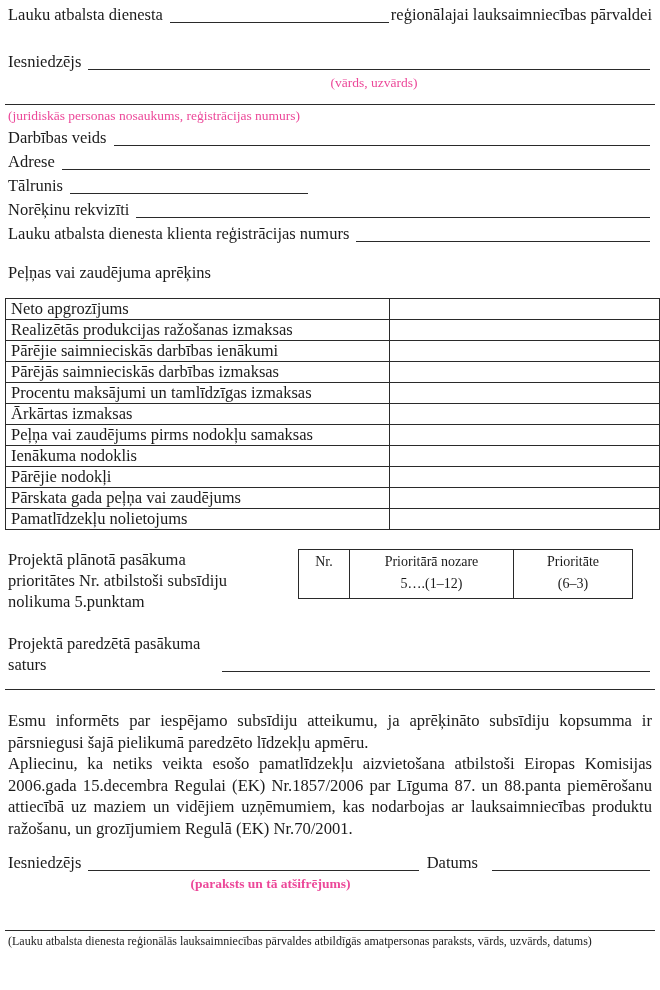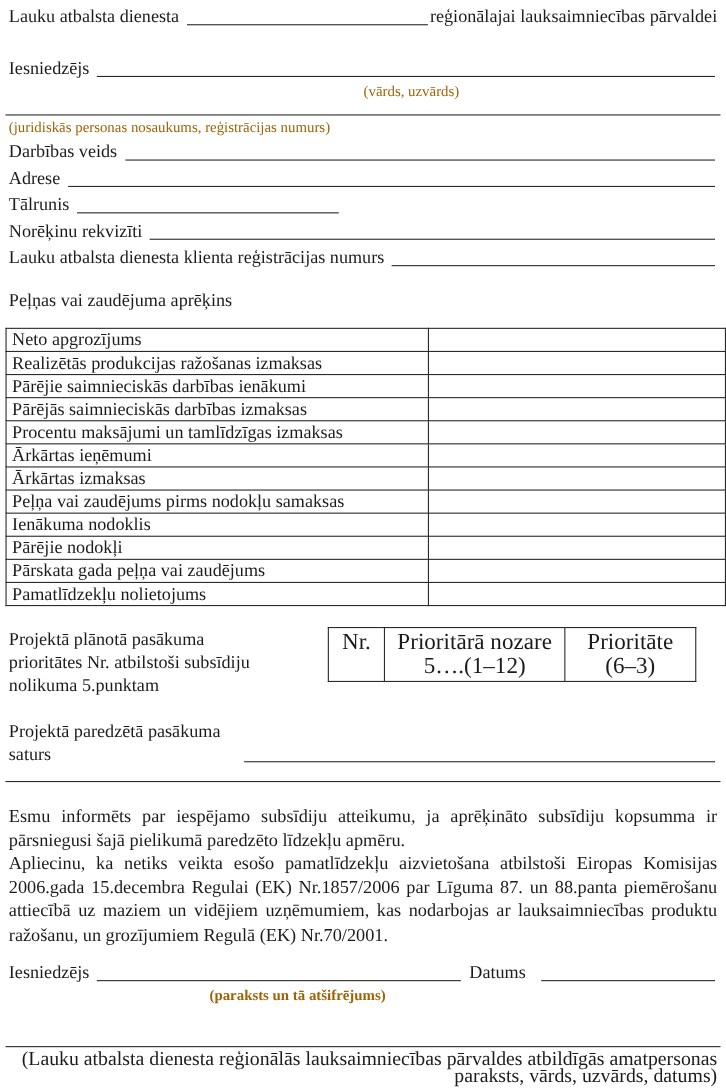--- a/index.html
+++ b/index.html
@@ -13,21 +13,21 @@
   .frow { display:flex; line-height:21px; }
   .frow .lbl { white-space:nowrap; }
   .fill {
     flex:1 1 auto;
     border-bottom:1.4px solid #2a2a2a;
     margin:0 2px 2px 7px;
   }
   .fill.tel { flex:0 0 238px; }
   .fill.date { flex:0 0 158px; margin-left:14px; }
 
-  .cap { font-size:13.5px; line-height:17px; color:#a16207; }
+  .cap { font-size:13.5px; line-height:17px; color:#ec4899; }
   .cap-name { margin-top:2px; margin-left:88px; text-align:center; }
   .cap-legal { margin-top:2px; text-align:left; }
   .cap-sign { margin-top:2px; margin-left:95px; width:335px; text-align:center;font-weight:bold; }
 
   .hr-line { height:0; border-bottom:1.5px solid #2a2a2a; margin:0 -3px; }
   .hr1 { margin-top:13px; }
   .hr2 { margin-top:14px; }
   .hr-footer { margin-top:38px; }
 
   .mt-app  { margin-top:26px; }
@@ -50,43 +50,43 @@
   table.pl td.name { width:376px; }
   table.pl td.val  { width:262px; }
 
   .priority-row { display:flex; margin-top:19px; }
   .priority-label { flex:0 0 290px; white-space:pre-line; line-height:21px; }
   table.ptable { border-collapse:collapse; align-self:flex-start; table-layout:fixed; }
   table.ptable td {
     border:1.4px solid #2a2a2a;
     text-align:center; vertical-align:top;
     white-space:pre-line;
-    font-size:21px; line-height:22px;
+    font-size:14px; line-height:22px;
     padding:1px 3px 3px 3px;
   }
   table.ptable td.c-nr   { width:44px; }
   table.ptable td.c-noz  { width:157px; }
   table.ptable td.c-prio { width:112px; }
 
   .content-row { display:flex; margin-top:21px; }
   .content-label { white-space:pre-line; line-height:21px; }
   .content-row .fill { margin-left:22px; margin-bottom:3px; }
 
   .decl { margin-top:20px; }
   .decl p {
     margin:0; text-align:justify;
     font-size:16.6px; line-height:21.5px;
   }
 
   .sig-row { margin-top:13px; }
   .sig-row .fill.main { margin-right:8px; }
 
   .footer-cap {
-    font-size:18px; line-height:16px;
-    text-align:right; margin-top:2px;
+    font-size:12px; line-height:16px;
+    text-align:left; margin-top:2px;
   }
 </style>
 </head>
 <body>
 
 <div class="page">
 
   <div class="frow">
     <span class="lbl">Lauku atbalsta dienesta</span>
     <span class="fill"></span>
@@ -138,24 +138,20 @@
       <tr>
           <td class="name">Pārējie saimnieciskās darbības ienākumi</td>
           <td class="val"></td>
         </tr>
       <tr>
           <td class="name">Pārējās saimnieciskās darbības izmaksas</td>
           <td class="val"></td>
         </tr>
       <tr>
           <td class="name">Procentu maksājumi un tamlīdzīgas izmaksas</td>
-          <td class="val"></td>
-        </tr>
-      <tr>
-          <td class="name">Ārkārtas ieņēmumi</td>
           <td class="val"></td>
         </tr>
       <tr>
           <td class="name">Ārkārtas izmaksas</td>
           <td class="val"></td>
         </tr>
       <tr>
           <td class="name">Peļņa vai zaudējums pirms nodokļu samaksas</td>
           <td class="val"></td>
         </tr>

